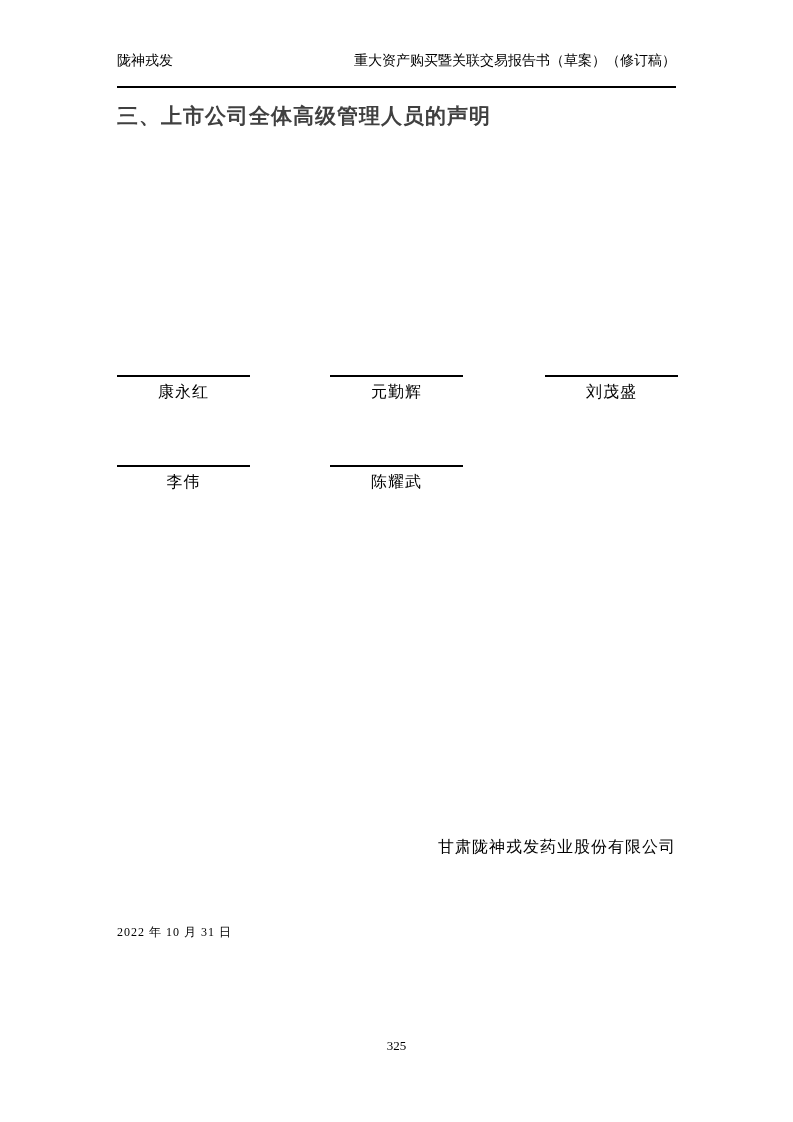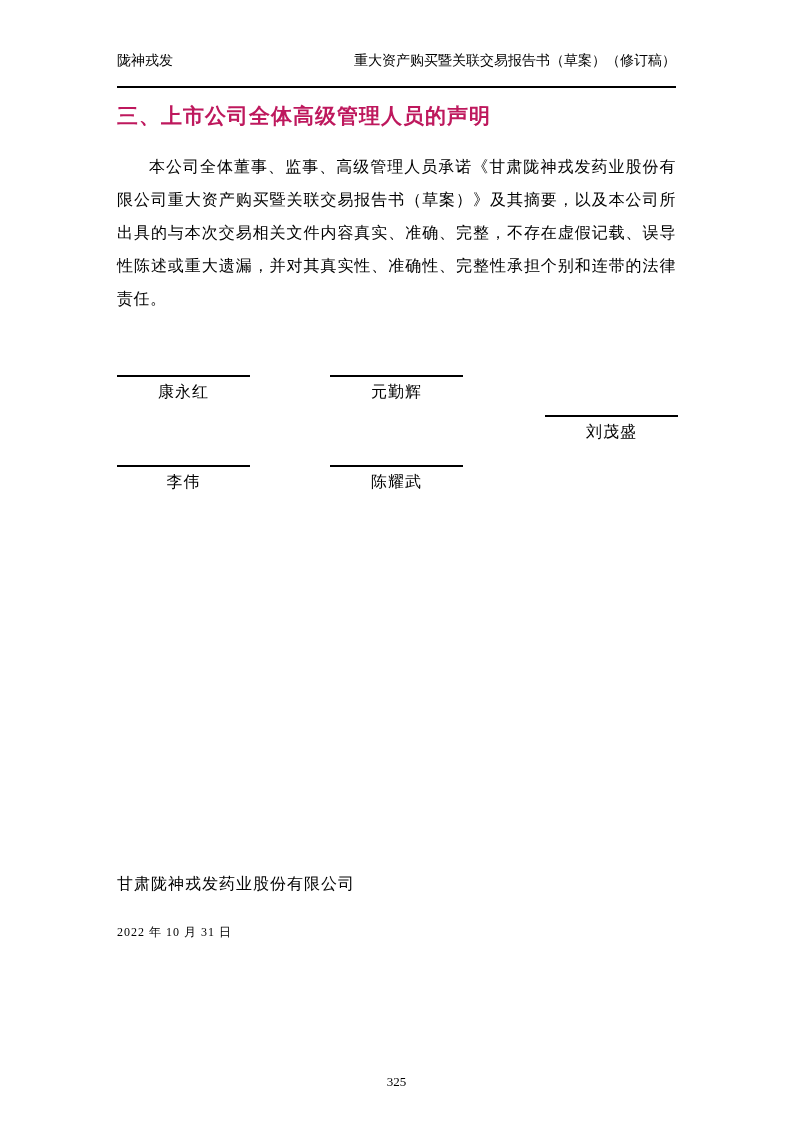--- a/index.html
+++ b/index.html
@@ -34,21 +34,21 @@
   
   .section-title {
     position: absolute;
     top: 102px;
     left: 117px;
     width: 559px;
     font-family: "Liberation Sans", "DejaVu Sans", sans-serif;
     font-weight: bold;
     font-size: 21px;
     letter-spacing: 1px;
-    color: #be185d;
+    color: #404040;
   }
 
   
   .body-paragraph {
     position: absolute;
     top: 150px;
     font-size: 16px;
     line-height: 33px;
     text-align: justify;
     text-indent: 32px;
@@ -71,64 +71,62 @@
     border-top: 2px solid #000;
     text-align: center;
   }
   .sig .sig-name {
     padding-top: 5px;
     font-size: 16px;
     letter-spacing: 1px;
   }
   .sig.r1c1 { top: 375px; left: 0; }
   .sig.r1c2 { top: 375px; left: 213px; }
-  .sig.r1c3 { top: 375px; left: 428px; margin-top: 40px; }
+  .sig.r1c3 { top: 375px; left: 428px; }
   .sig.r2c1 { top: 465px; left: 0; }
   .sig.r2c2 { top: 465px; left: 213px; font-family: Liberation Mono, monospace; }
 
   
   .company-line {
     position: absolute;
-    top: 874px;
-    text-align: left;
+    top: 837px;
+    text-align: right;
     font-size: 16px;
     letter-spacing: 1px;
   }
   .date-line {
     position: absolute;
     top: 924px;
     text-align: left;
     padding-right: 14px;
     font-size: 12px;
     letter-spacing: 1px;
   }
 
   .page-number {
     position: absolute;
     top: 1038px;
     left: 0;
     width: 100%;
     text-align: center;
     font-size: 13px;
-    margin-top: 36px;
   }
 </style>
 </head>
 <body>
 
 <div class="page">
 
   <div class="doc-header content-x">
     <span class="hdr-left">陇神戎发</span>
     <span class="hdr-right">重大资产购买暨关联交易报告书（草案）（修订稿）</span>
   </div>
 
   <h1 class="section-title">三、上市公司全体高级管理人员的声明</h1>
 
-  <p class="body-paragraph content-x">本公司全体董事、监事、高级管理人员承诺《甘肃陇神戎发药业股份有限公司重大资产购买暨关联交易报告书（草案）》及其摘要，以及本公司所出具的与本次交易相关文件内容真实、准确、完整，不存在虚假记载、误导性陈述或重大遗漏，并对其真实性、准确性、完整性承担个别和连带的法律责任。</p>
 
 
   <div class="sig-area content-x">
     <div class="sig r1c1">
       <div class="sig-name">康永红</div>
     </div>
     <div class="sig r1c2">
       <div class="sig-name">元勤辉</div>
     </div>
     <div class="sig r1c3">

